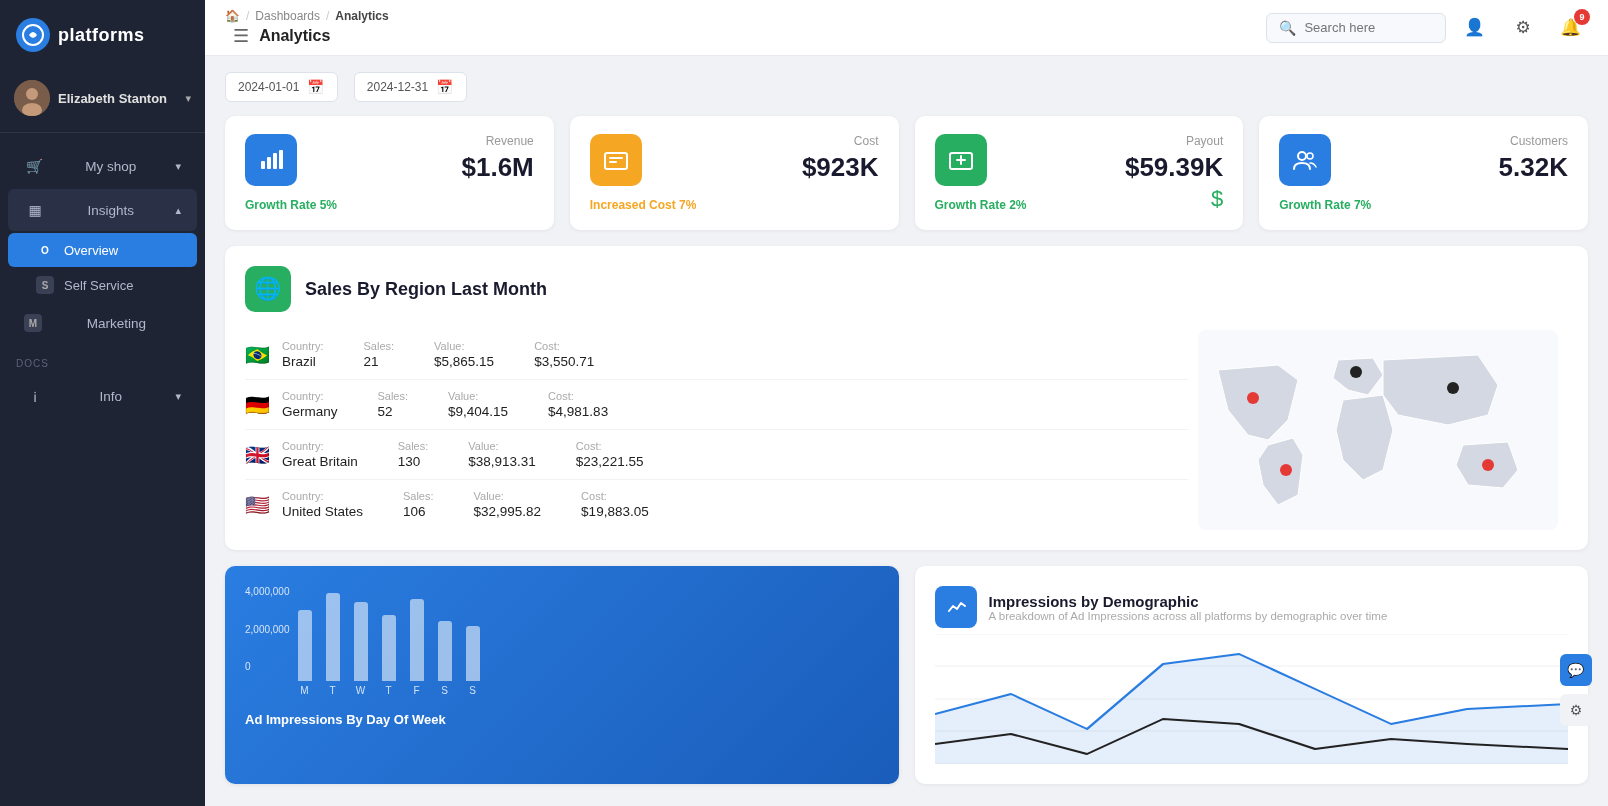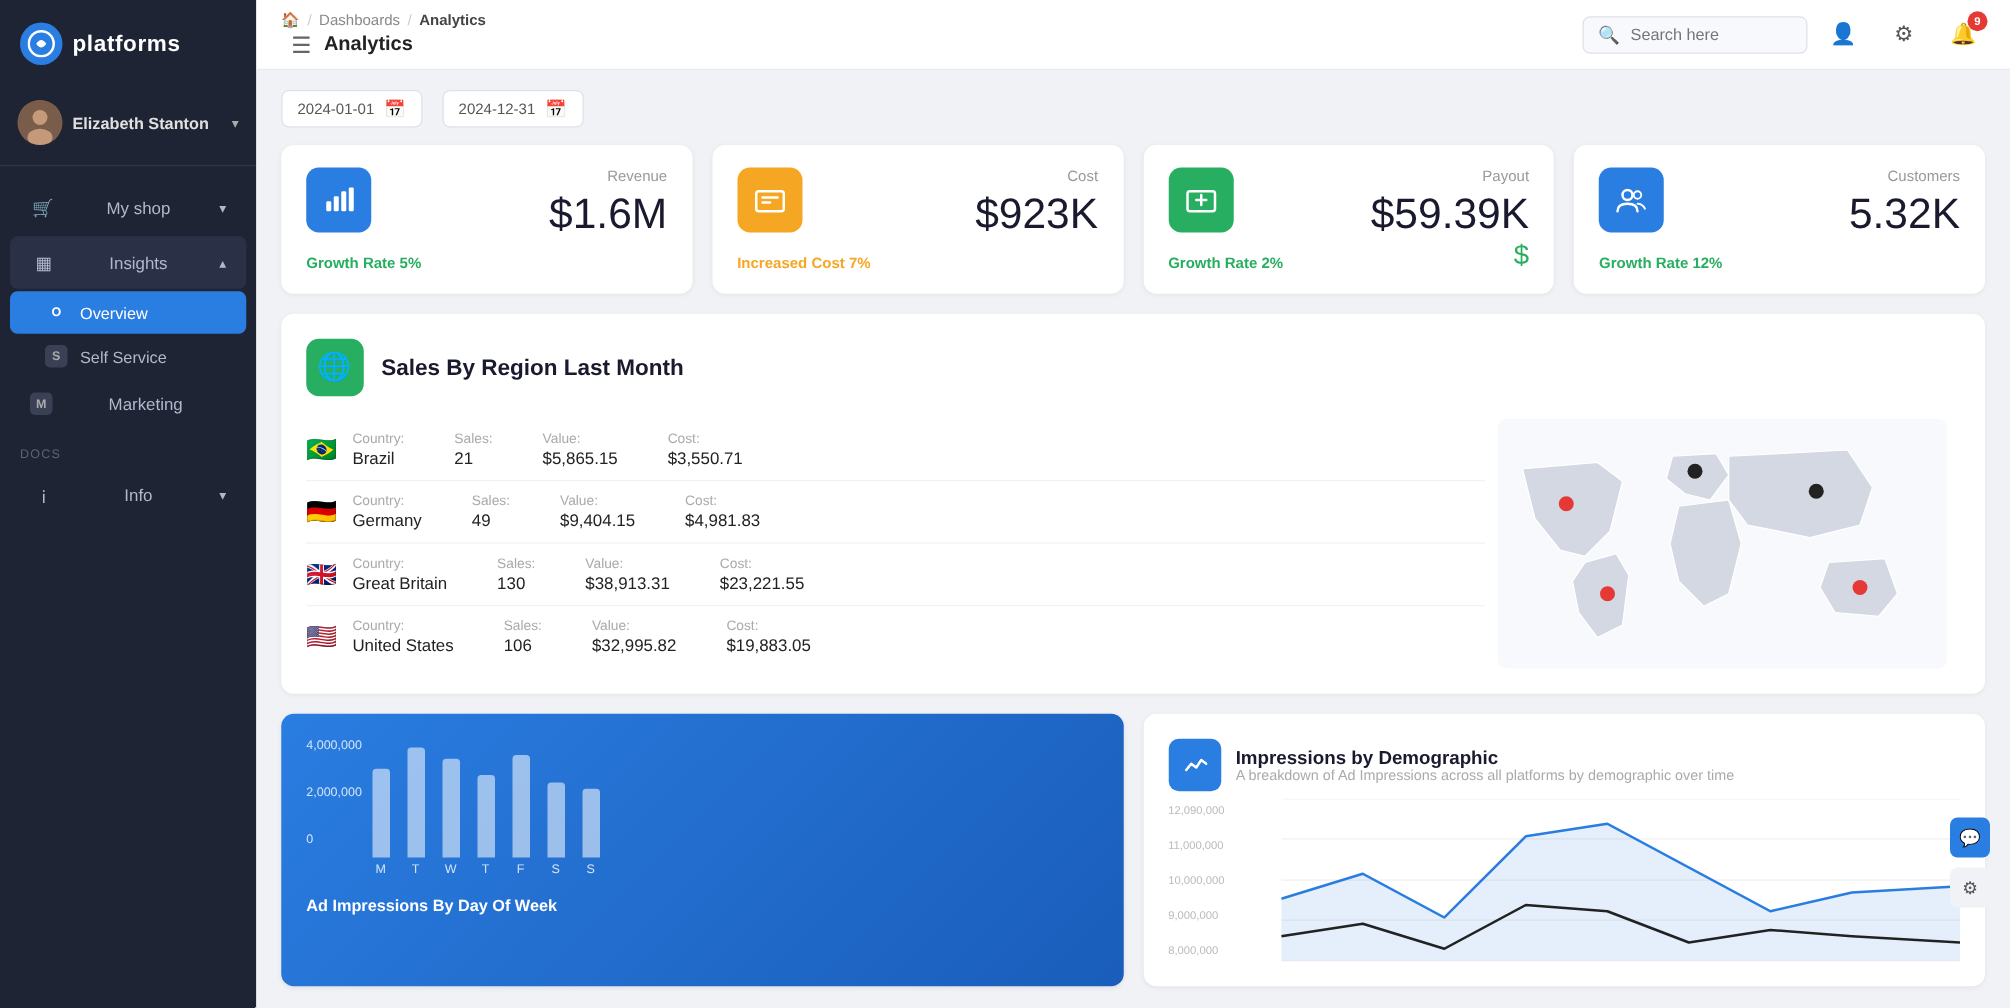--- a/index.html
+++ b/index.html
@@ -168,21 +168,21 @@
       width: 52px; height: 52px; border-radius: 10px;
       display: flex; align-items: center; justify-content: center;
       font-size: 24px; color: #fff; flex-shrink: 0;
     }
     .stat-icon.blue { background: #2a7de1; }
     .stat-icon.orange { background: #f5a623; }
     .stat-icon.green { background: #27ae60; }
     .stat-icon.blue2 { background: #2a7de1; }
     .stat-info { display: flex; flex-direction: column; align-items: flex-end; flex: 1; }
     .stat-label { font-size: 12px; color: #999; margin-bottom: 4px; }
-    .stat-value { font-size: 34px; font-weight: 400; color: #1a1a2e; }
+    .stat-value { font-size: 26px; font-weight: 700; color: #1a1a2e; }
     .stat-footer {
       margin-top: 12px;
       font-size: 12px;
     }
     .stat-footer.green-text { color: #27ae60; font-weight: 600; }
     .stat-footer.orange-text { color: #f5a623; font-weight: 600; }
     .stat-dollar { position: absolute; bottom: 18px; right: 20px; font-size: 22px; color: #27ae60; }
 
     
     .section-card {
@@ -428,21 +428,21 @@
               <circle cx="18" cy="9" r="3" stroke="#fff" stroke-width="1.5"></circle>
               <path d="M2 22 Q2 16 10 16 Q18 16 18 22" stroke="#fff" stroke-width="2" fill="none" stroke-linecap="round"></path>
               <path d="M18 16 Q22 16 24 20" stroke="#fff" stroke-width="1.5" fill="none" stroke-linecap="round"></path>
             </svg>
           </div>
           <div class="stat-info">
             <span class="stat-label">Customers</span>
             <span class="stat-value">5.32K</span>
           </div>
         </div>
-        <div class="stat-footer green-text">Growth Rate 12%</div>
+        <div class="stat-footer green-text">Growth Rate 7%</div>
       </div>
     </div>
 
     <div class="section-card">
       <div class="section-header">
         <div class="section-icon">🌐</div>
         <span class="section-title">Sales By Region Last Month</span>
       </div>
 
       <div class="region-map-container">
@@ -472,21 +472,21 @@
 
           <div class="region-row">
             <span class="flag">🇩🇪</span>
             <div class="region-data">
               <div class="region-col">
                 <span class="region-col-label">Country:</span>
                 <span class="region-col-value">Germany</span>
               </div>
               <div class="region-col">
                 <span class="region-col-label">Sales:</span>
-                <span class="region-col-value">49</span>
+                <span class="region-col-value">52</span>
               </div>
               <div class="region-col">
                 <span class="region-col-label">Value:</span>
                 <span class="region-col-value">$9,404.15</span>
               </div>
               <div class="region-col">
                 <span class="region-col-label">Cost:</span>
                 <span class="region-col-value">$4,981.83</span>
               </div>
             </div>
@@ -618,27 +618,20 @@
               <path d="M3 14 L7 9 L11 12 L15 6 L19 9" stroke="#fff" stroke-width="2" stroke-linecap="round" stroke-linejoin="round"></path>
             </svg>
           </div>
           <div>
             <div class="impressions-title">Impressions by Demographic</div>
             <div class="impressions-subtitle">A breakdown of Ad Impressions across all platforms by demographic over time</div>
           </div>
         </div>
 
         <div style="display:flex;gap:10px;">
-          <div style="display:flex;flex-direction:column;justify-content:space-between;height:130px;padding:4px 0;min-width:80px;">
-            <span style="font-size:9px;color:#bbb;">12,090,000</span>
-            <span style="font-size:9px;color:#bbb;">11,000,000</span>
-            <span style="font-size:9px;color:#bbb;">10,000,000</span>
-            <span style="font-size:9px;color:#bbb;">9,000,000</span>
-            <span style="font-size:9px;color:#bbb;">8,000,000</span>
-          </div>
           <div style="flex:1;position:relative;height:130px;">
             <svg width="100%" height="130" viewBox="0 0 500 130" preserveAspectRatio="none" xmlns="http://www.w3.org/2000/svg">
 
               <line x1="0" y1="0" x2="500" y2="0" stroke="#f0f0f0" stroke-width="1"></line>
               <line x1="0" y1="32" x2="500" y2="32" stroke="#f0f0f0" stroke-width="1"></line>
               <line x1="0" y1="65" x2="500" y2="65" stroke="#f0f0f0" stroke-width="1"></line>
               <line x1="0" y1="97" x2="500" y2="97" stroke="#f0f0f0" stroke-width="1"></line>
               <line x1="0" y1="130" x2="500" y2="130" stroke="#f0f0f0" stroke-width="1"></line>
 
               <path d="M0,80 L60,60 L120,95 L180,30 L240,20 L300,55 L360,90 L420,75 L500,70" fill="none" stroke="#2a7de1" stroke-width="2" stroke-linejoin="round"></path>

